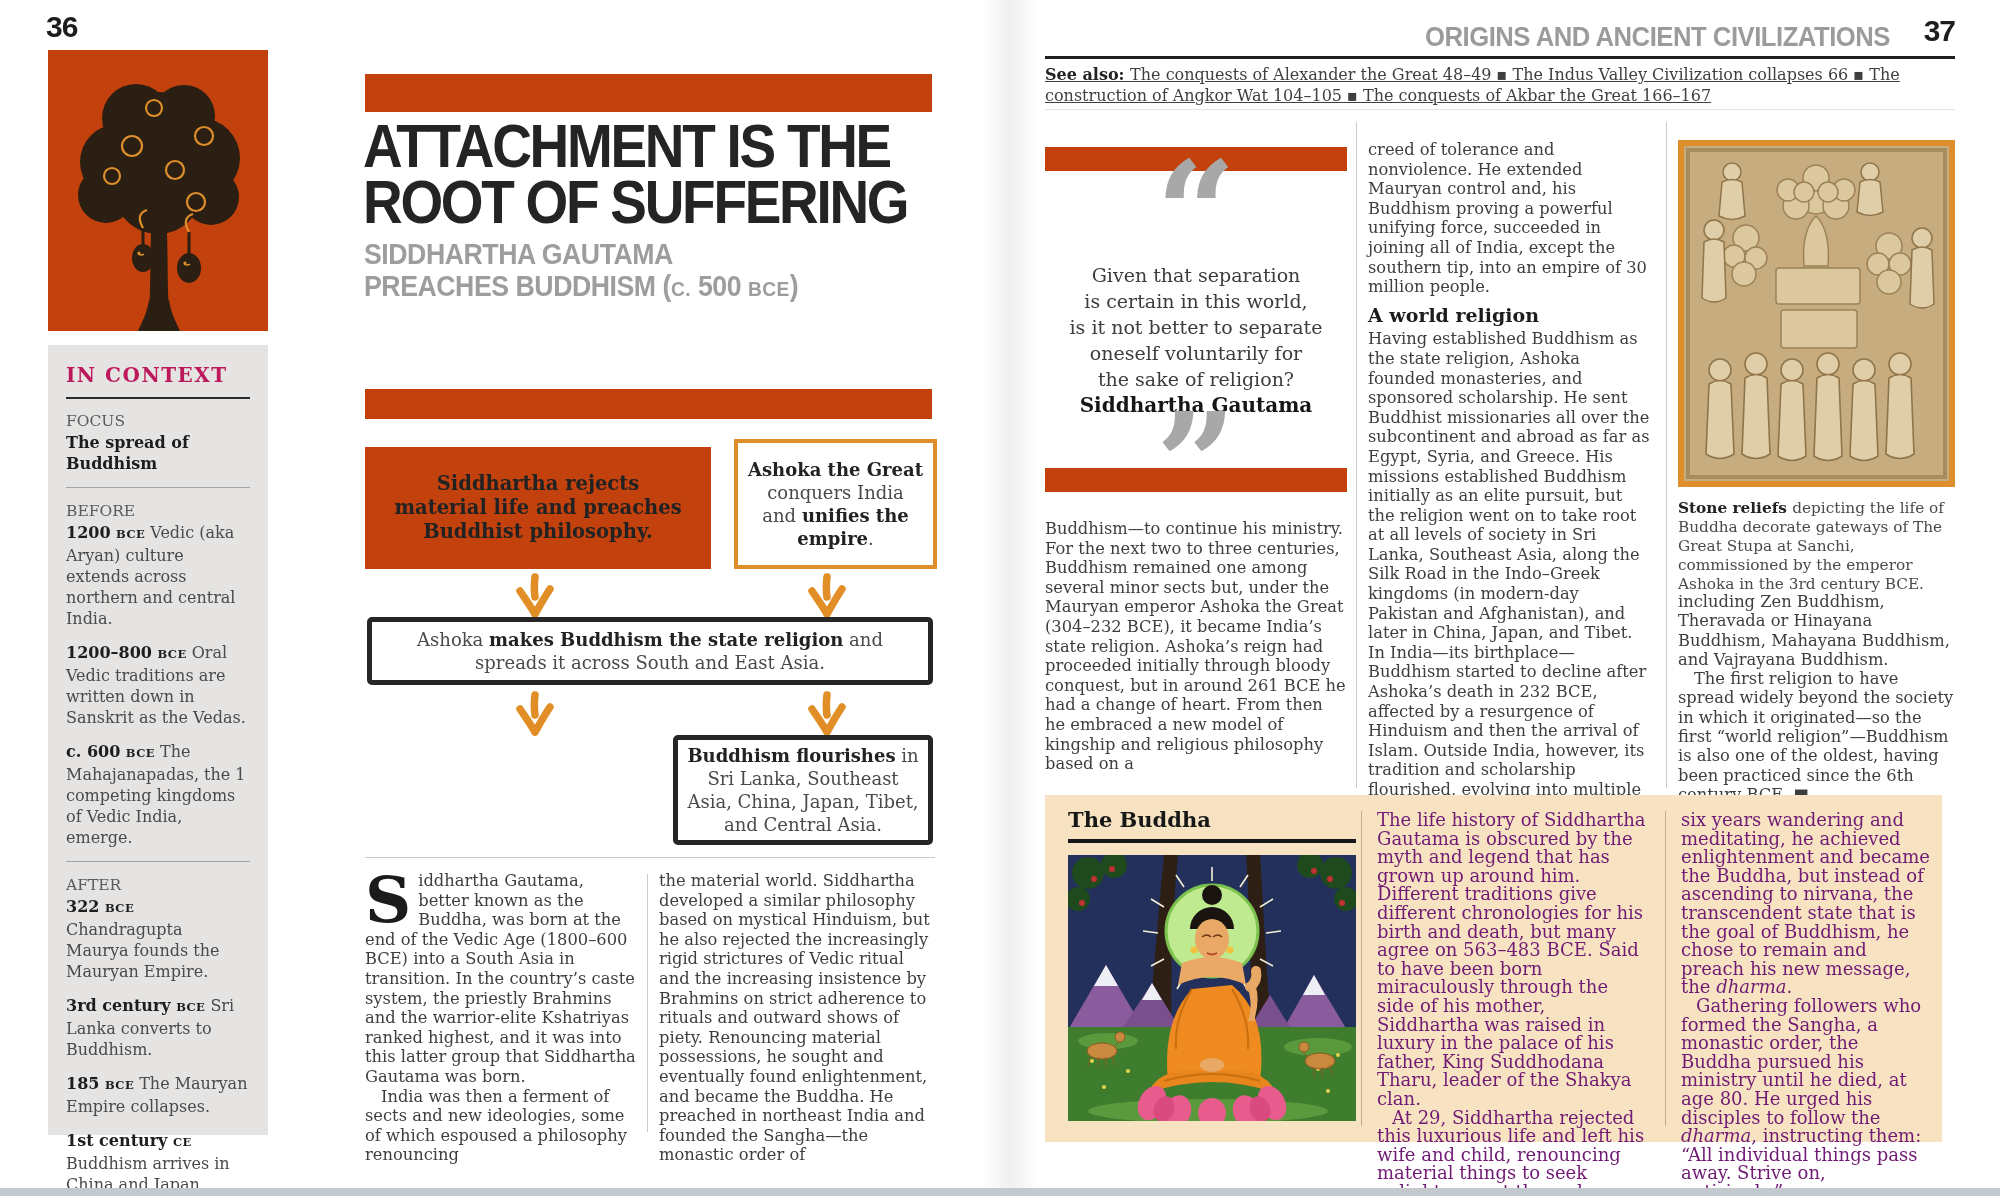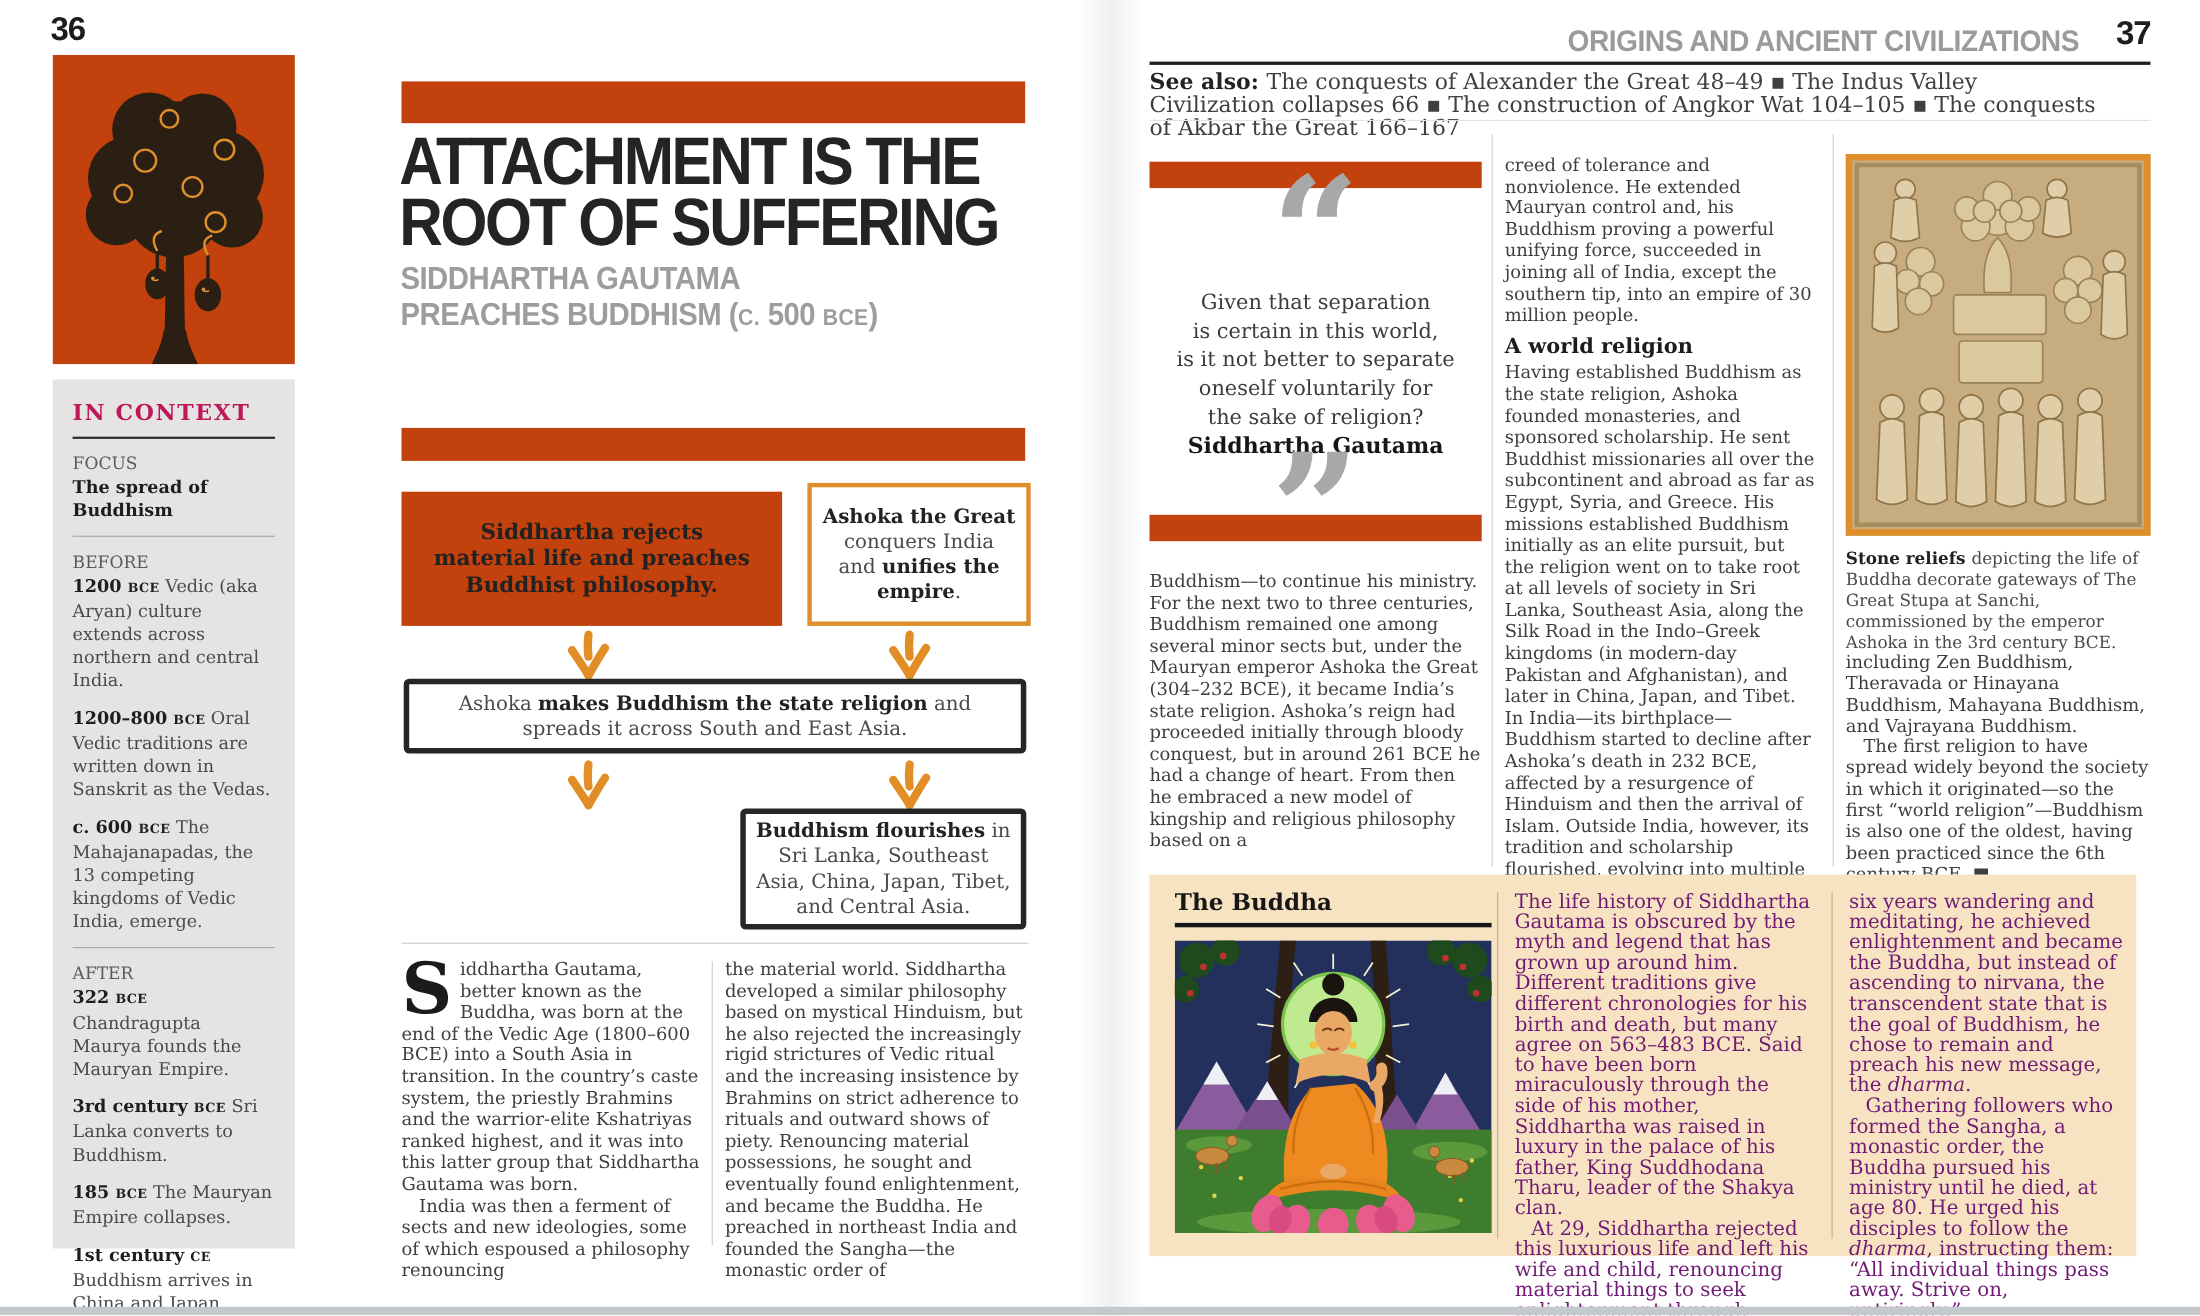--- a/index.html
+++ b/index.html
@@ -28,21 +28,21 @@
   .sidebar{background:#E5E4E2;box-sizing:border-box;padding:18px 18px 0 18px;}
   .sidebar h3{margin:0;font-size:20px;font-weight:bold;color:#be185d;letter-spacing:1.5px;font-family:"DejaVu Serif",serif;}
   .sb-rule{height:2px;background:#2a2a2a;margin:10px 0 12px 0;}
   .sb-rule-thin{height:1px;background:#a5a5a5;margin:13px 0;}
   .sb-label{font-size:15.5px;color:#5a5a5a;margin:0;line-height:21px;}
   .sb-entry{font-size:16px;line-height:21px;color:#4a4a4a;margin:0 0 13px 0;}
   .sb-entry .b{color:#1d1d1d;}
   
   .runhead{font-family:"Liberation Sans",sans-serif;font-weight:bold;font-size:27px;color:#9b9b9b;
            letter-spacing:-0.5px;transform:scaleX(0.95);transform-origin:right top;white-space:nowrap;text-align:right;}
-  .seealso{font-size:20px;line-height:21px;color:#3f3f3f;}
+  .seealso{font-size:16px;line-height:21px;color:#3f3f3f;text-decoration:underline;}
   .vdiv{width:1px;background:#cccccc;}
   
   .qmark{font-family:"DejaVu Serif",serif;font-weight:bold;color:#a8a8a8;text-align:center;}
   .qtext{font-size:19px;line-height:26px;color:#3c3c3c;text-align:center;}
   .qattr{font-size:20px;font-weight:bold;color:#161616;text-align:center;}
   .caption{font-size:15.3px;line-height:19px;color:#4a4a4a;}
   .colhead{font-size:19px;font-weight:bold;color:#1c1c1c;margin:9px 0 4px 0 !important;}
   
   .bbox{background:#F7E3C1;}
   .bbox-head{font-size:21px;font-weight:bold;color:#171717;}
@@ -165,21 +165,21 @@
 
   <div class="abs sidebar" style="left:48px;top:345px;width:220px;height:790px;">
     <h3>IN CONTEXT</h3>
     <div class="sb-rule"></div>
     <p class="sb-label">FOCUS</p>
     <p class="sb-entry" style="margin-bottom:0;"><span class="b">The spread of Buddhism</span></p>
     <div class="sb-rule-thin"></div>
     <p class="sb-label">BEFORE</p>
     <p class="sb-entry"><span class="b">1200 </span><span class="b sc">BCE</span><span> Vedic (aka Aryan) culture extends across northern and central India.</span></p>
     <p class="sb-entry"><span class="b">1200–800 </span><span class="b sc">BCE</span><span> Oral Vedic traditions are written down in Sanskrit as the Vedas.</span></p>
-    <p class="sb-entry" style="margin-bottom:0;"><span class="b">c. 600 </span><span class="b sc">BCE</span><span> The Mahajanapadas, the 13 competing kingdoms of Vedic India, emerge.</span></p>
+    <p class="sb-entry" style="margin-bottom:0;"><span class="b">c. 600 </span><span class="b sc">BCE</span><span> The Mahajanapadas, the 1 competing kingdoms of Vedic India, emerge.</span></p>
     <div class="sb-rule-thin"></div>
     <p class="sb-label">AFTER</p>
     <p class="sb-entry"><span class="b">322 </span><span class="b sc">BCE</span><span> Chandragupta Maurya founds the Mauryan Empire.</span></p>
     <p class="sb-entry"><span class="b">3rd century </span><span class="b sc">BCE</span><span> Sri Lanka converts to Buddhism.</span></p>
     <p class="sb-entry"><span class="b">185 </span><span class="b sc">BCE</span><span> The Mauryan Empire collapses.</span></p>
     <p class="sb-entry"><span class="b">1st century </span><span class="b sc">CE</span><span> Buddhism arrives in China and Japan.</span></p>
 
   </div>
 
   <div class="abs runhead" style="left:1045px;top:22px;width:845px;">ORIGINS AND ANCIENT CIVILIZATIONS</div>

